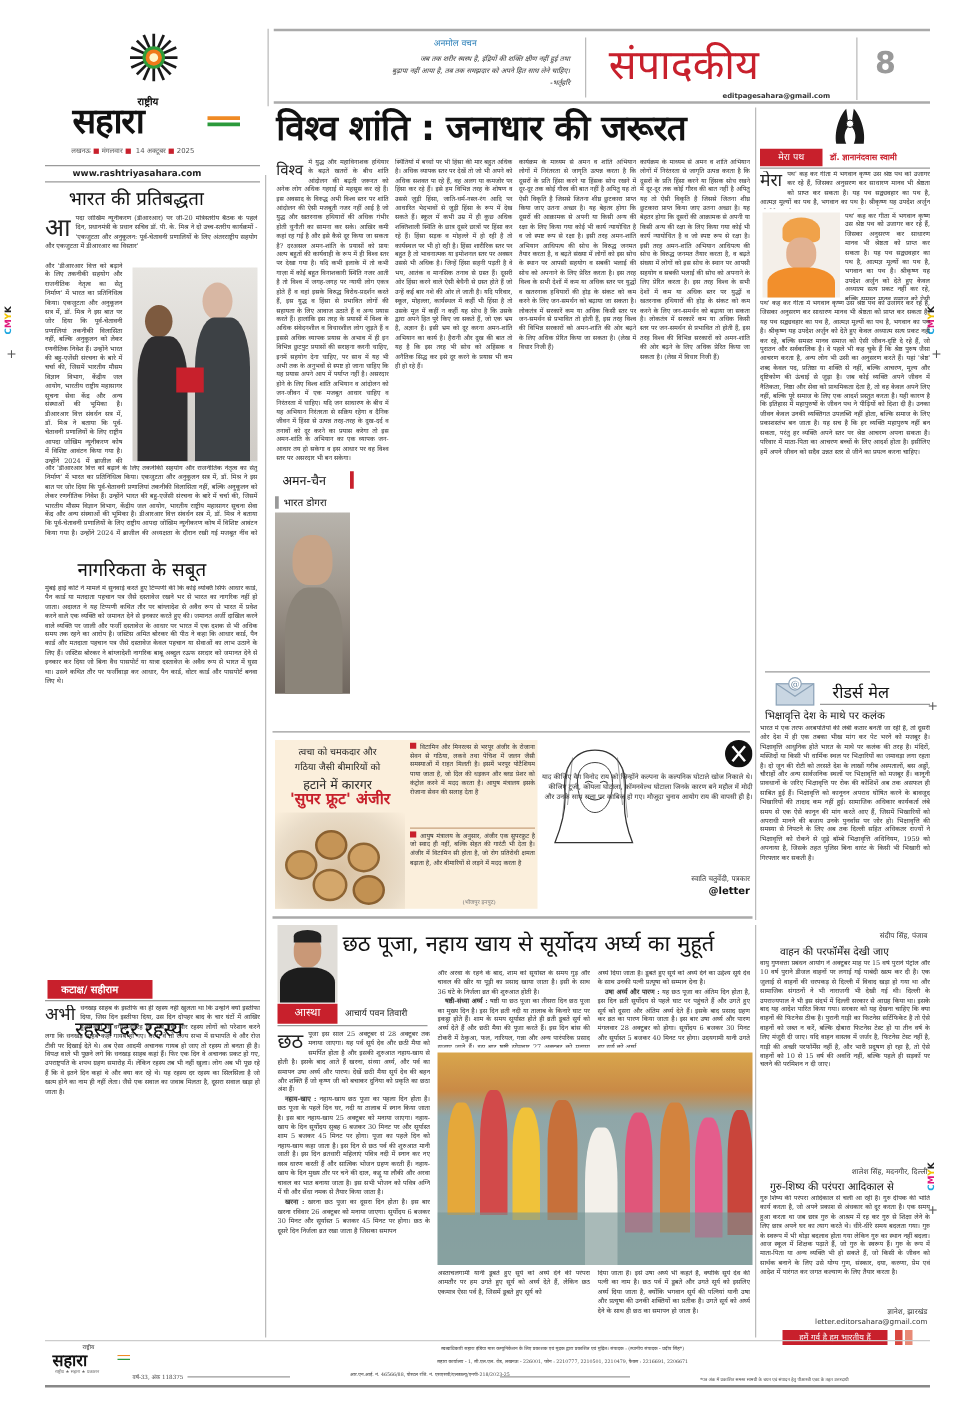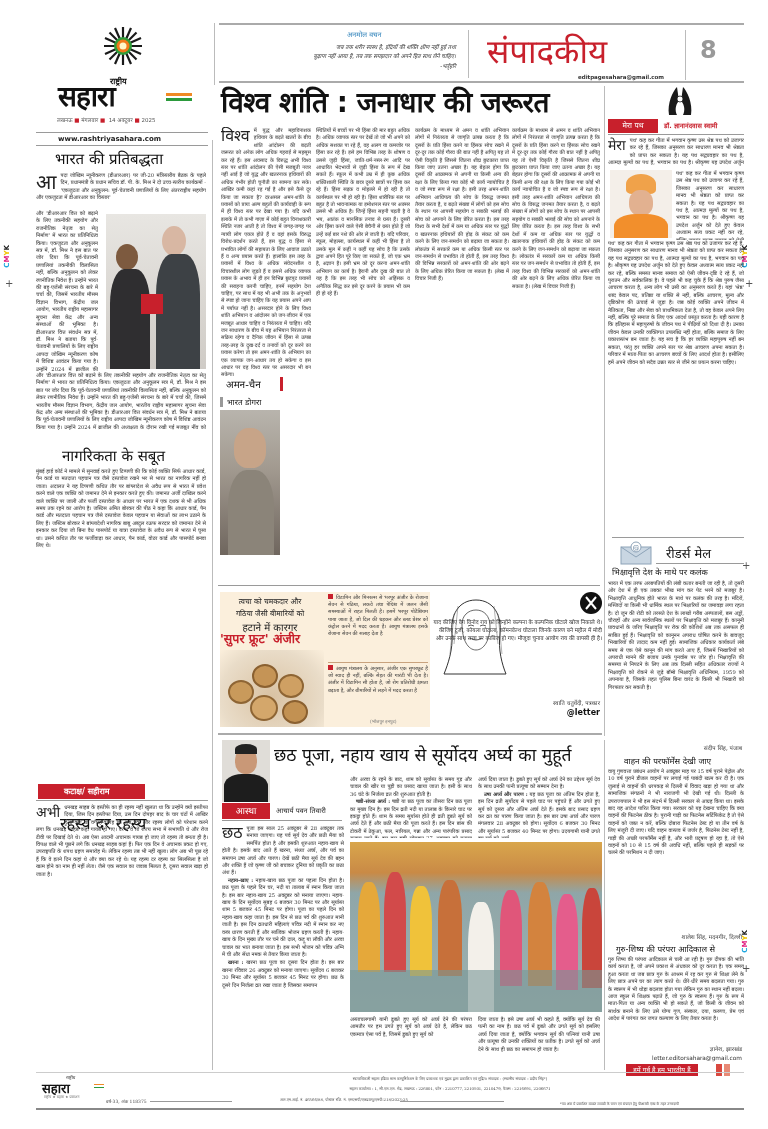--- a/index.html
+++ b/index.html
@@ -80,21 +80,21 @@
 <div class="abs hed" style="left:487px; top:32px; font-size:33px; line-height:40px; color:#c8202c; font-weight:normal;">संपादकीय</div>
 <div class="abs" style="left:578px; top:74px; font-size:5.5px; font-family:'DejaVu Sans',sans-serif; font-weight:bold; color:#333;">editpagesahara@gmail.com</div>
 <div class="rule" style="left:685px; top:30px; width:1px; height:50px; background:#bbb;"></div>
 <div class="abs hed" style="left:700px; top:36px; font-size:24px; color:#999;">8</div>
 <div class="rule" style="left:219px; top:81px; width:525px; height:2px; background:#aaa;"></div>
 
 <div class="abs hed" style="left:221px; top:86px; font-size:28px; line-height:34px; letter-spacing:-0.5px; font-weight:900;">विश्व शांति : जनाधार की जरूरत</div>
 <div class="rule" style="left:604px; top:86px; width:1px; height:650px; background:#bbb;"></div>
 
 <div class="abs txt" style="left:221px; top:127px; width:90px; height:440px; font-size:5.1px;">
-  <span class="dropcap" style="font-size:16px; line-height:18px;">विश्व</span>
+  <span class="dropcap" style="font-size:12px; line-height:18px;">विश्व</span>
   <span>में युद्ध और महाविनाशक हथियार के बढ़ते खतरों के बीच शांति आंदोलन की बढ़ती जरूरत को अनेक लोग अधिक गहराई से महसूस कर रहे हैं। इस अवसाद के विरुद्ध अभी विश्व स्तर पर शांति आंदोलन की ऐसी मजबूती नजर नहीं आई है जो युद्ध और खतरनाक हथियारों की अधिक गंभीर होती चुनौती का सामना कर सके। आखिर कमी कहां रह गई है और इसे कैसे दूर किया जा सकता है? दरअसल अमन-शांति के प्रयासों को प्रायः अल्प बहुतों की कार्यवाही के रूप में ही विश्व स्तर पर देखा गया है। यदि कभी इलाके में तो कभी गाज़ा में कोई बहुत विनाशकारी स्थिति नजर आती है तो विश्व में जगह-जगह पर न्यायी लोग एकत्र होते हैं व वहां इसके विरुद्ध विरोध-प्रदर्शन करते हैं, इस युद्ध व हिंसा से प्रभावित लोगों की सहायता के लिए आवाज उठाते हैं व अन्य प्रयास करते हैं। हालांकि इस तरह के प्रयासों में विश्व के अधिक संवेदनशील व विचारशील लोग जुड़ते हैं व इससे अधिक व्यापक प्रयास के अभाव में ही इन विभिन्न छुटपुट प्रयासों की सराहना करनी चाहिए, इनमें सहयोग देना चाहिए, पर साथ में यह भी अभी तक के अनुभवों से स्पष्ट हो जाना चाहिए कि यह प्रयास अपने आप में पर्याप्त नहीं है। असरदार होने के लिए विश्व शांति अभियान व आंदोलन को जन-जीवन में एक मजबूत आधार चाहिए व निरंतरता में चाहिए। यदि जन साधारण के बीच में यह अभियान निरंतरता से सक्रिय रहेगा व दैनिक जीवन में हिंसा से उत्पन्न तरह-तरह के दुख-दर्द व तनावों को दूर करने का प्रयास करेगा तो इस अमन-शांति के अभियान का एक व्यापक जन-आधार तय हो सकेगा व इस आधार पर वह विश्व स्तर पर असरदार भी बन सकेगा।</span>
 </div>
 <div class="abs txt" style="left:316px; top:127px; width:94px; height:440px; font-size:5.1px;">
   <span>स्थितियों में बच्चों पर भी हिंसा की मार बहुत अधिक है। अधिक व्यापक स्तर पर देखें तो जो भी अपने को अधिक सशक्त पा रहे हैं, वह अलग या कमजोर पर हिंसा कर रहे हैं। इसे हम विभिन्न तरह के शोषण व उससे जुड़ी हिंसा, जाति-धर्म-नस्ल-रंग आदि पर आधारित भेदभावों से जुड़ी हिंसा के रूप में देख सकते हैं। स्कूल में कभी उम्र में ही कुछ अधिक शक्तिशाली स्थिति के छात्र दूसरे छात्रों पर हिंसा कर रहे हैं। हिंसा सड़क व मोहल्ले में हो रही है तो कार्यस्थल पर भी हो रही है। हिंसा शारीरिक स्तर पर बहुत है तो भावनात्मक या इमोशनल स्तर पर अक्सर उससे भी अधिक है। जिन्हें हिंसा सहनी पड़ती है वे भय, आतंक व मानसिक तनाव से ग्रस्त हैं। दूसरी ओर हिंसा करने वाले ऐसी बेचैनी से ग्रस्त होते हैं जो उन्हें कई बार नशे की ओर ले जाती है। यदि परिवार, स्कूल, मोहल्ला, कार्यस्थल में कहीं भी हिंसा है तो उसके मूल में कहीं न कहीं यह सोच है कि उसके द्वारा अपने हित पूरे किए जा सकते हैं, जो एक भ्रम है, अज्ञान है। इसी भ्रम को दूर करना अमन-शांति अभियान का कार्य है। हैरानी और दुख की बात तो यह है कि इस तरह भी सोच को अहिंसक व अनैतिक सिद्ध कर इसे दूर करने के प्रयास भी कम ही हो रहे हैं।</span>
 </div>
 <div class="abs txt" style="left:415px; top:127px; width:94px; height:440px; font-size:5.1px;">
   <span>कार्यक्रम के माध्यम से अमन व शांति अभियान लोगों में निरंतरता से जागृति उत्पन्न करता है कि दूसरों के प्रति हिंसा करने या हिंसक सोच रखने में दूर-दूर तक कोई गौरव की बात नहीं है अपितु यह तो ऐसी विकृति है जिससे जितना शीघ्र छुटकारा प्राप्त किया जाए उतना अच्छा है। यह बेहतर होगा कि दूसरों की आक्रामक से अपनी या किसी अन्य की रक्षा के लिए किया गया कोई भी कार्य न्यायोचित है व जो स्पष्ट रूप से रक्षा है। इसी तरह अमन-शांति अभियान आधिपत्य की सोच के विरुद्ध जनमत तैयार करता है, व बढ़ते संख्या में लोगों को इस सोच के स्थान पर आपसी सहयोग व सबकी भलाई की सोच को अपनाने के लिए प्रेरित करता है। इस तरह विश्व के सभी देशों में कम या अधिक स्तर पर युद्धों व खतरनाक हथियारों की होड़ के संकट को कम करने के लिए जन-समर्थन को बढ़ाया जा सकता है। लोकतंत्र में सरकारें कम या अधिक किसी स्तर पर जन-समर्थन से प्रभावित तो होती हैं, इस तरह विश्व की विभिन्न सरकारों को अमन-शांति की ओर बढ़ने के लिए अधिक प्रेरित किया जा सकता है। (लेख में विचार निजी हैं)</span>
 </div>
 <div class="abs txt" style="left:512px; top:127px; width:88px; height:440px; font-size:5.1px;">
   <span>कार्यक्रम के माध्यम से अमन व शांति अभियान लोगों में निरंतरता से जागृति उत्पन्न करता है कि दूसरों के प्रति हिंसा करने या हिंसक सोच रखने में दूर-दूर तक कोई गौरव की बात नहीं है अपितु यह तो ऐसी विकृति है जिससे जितना शीघ्र छुटकारा प्राप्त किया जाए उतना अच्छा है। यह बेहतर होगा कि दूसरों की आक्रामक से अपनी या किसी अन्य की रक्षा के लिए किया गया कोई भी कार्य न्यायोचित है व जो स्पष्ट रूप से रक्षा है। इसी तरह अमन-शांति अभियान आधिपत्य की सोच के विरुद्ध जनमत तैयार करता है, व बढ़ते संख्या में लोगों को इस सोच के स्थान पर आपसी सहयोग व सबकी भलाई की सोच को अपनाने के लिए प्रेरित करता है। इस तरह विश्व के सभी देशों में कम या अधिक स्तर पर युद्धों व खतरनाक हथियारों की होड़ के संकट को कम करने के लिए जन-समर्थन को बढ़ाया जा सकता है। लोकतंत्र में सरकारें कम या अधिक किसी स्तर पर जन-समर्थन से प्रभावित तो होती हैं, इस तरह विश्व की विभिन्न सरकारों को अमन-शांति की ओर बढ़ने के लिए अधिक प्रेरित किया जा सकता है। (लेख में विचार निजी हैं)</span>
@@ -130,37 +130,37 @@
   <span>और 'डीआरआर वित्त को बढ़ाने के लिए तकनीकी सहयोग और राजनीतिक नेतृत्व का सेतु निर्माण' में भारत का प्रतिनिधित्व किया। एकजुटता और अनुकूलन सत्र में, डॉ. मिश्र ने इस बात पर जोर दिया कि पूर्व-चेतावनी प्रणालियां तकनीकी विलासिता नहीं, बल्कि अनुकूलन को लेकर रणनीतिक निवेश हैं। उन्होंने भारत की बहु-एजेंसी संरचना के बारे में चर्चा की, जिसमें भारतीय मौसम विज्ञान विभाग, केंद्रीय जल आयोग, भारतीय राष्ट्रीय महासागर सूचना सेवा केंद्र और अन्य संस्थाओं की भूमिका है। डीआरआर वित्त संवर्धन सत्र में, डॉ. मिश्र ने बताया कि पूर्व-चेतावनी प्रणालियों के लिए राष्ट्रीय आपदा जोखिम न्यूनीकरण कोष में विशिष्ट आवंटन किया गया है। उन्होंने 2024 में ब्राजील की अध्यक्षता के दौरान रखी गई मजबूत नींव को याद करते हुए, दक्षिण अफ्रीका के साथ अपनी बैठक में, डॉ. मिश्र ने अनुकूलन आधारित भरपाई, प्रकृति-आधारित समाधानों और सतत पुनर्निर्माण पर संयुक्त पहल जारी रखने की भारत की मंशा व्यक्त की। दिन के कार्यक्रमों का समापन करते हुए, डॉ. मिश्र ने नवाचार, समावेशी वित्तपोषण और अंतरराष्ट्रीय एकजुटता के माध्यम से महत्वाकांक्षी उच्च-स्तरीय सिद्धांतों को क्रियान्वित करने की भारत की प्रतिबद्धता की पुष्टि करते हुए यह सुनिश्चित किया कि अनुकूलन सतत विकास का सबसे बड़ा माध्यम बने।</span>
 </div>
 
 <div class="abs hed" style="left:62px; top:445px; font-size:15px; font-weight:normal;">नागरिकता के सबूत</div>
 <div class="abs txt" style="left:36px; top:468px; width:170px; height:120px;">
   <span>मुंबई हाई कोर्ट ने मामले में सुनवाई करते हुए टिप्पणी की कि कोई व्यक्ति सिर्फ आधार कार्ड, पैन कार्ड या मतदाता पहचान पत्र जैसे दस्तावेज रखने भर से भारत का नागरिक नहीं हो जाता। अदालत ने यह टिप्पणी कथित तौर पर बांग्लादेश से अवैध रूप से भारत में प्रवेश करने वाले एक व्यक्ति को जमानत देने से इनकार करते हुए की। जमानत अर्जी दाखिल करने वाले व्यक्ति पर जाली और फर्जी दस्तावेज के आधार पर भारत में एक दशक से भी अधिक समय तक रहने का आरोप है। जस्टिस अमित बोरकर की पीठ ने कहा कि आधार कार्ड, पैन कार्ड और मतदाता पहचान पत्र जैसे दस्तावेज केवल पहचान या सेवाओं का लाभ उठाने के लिए हैं। जस्टिस बोरकर ने बांग्लादेशी नागरिक बाबू अब्दुल रऊफ सरदार को जमानत देने से इनकार कर दिया जो बिना वैध पासपोर्ट या यात्रा दस्तावेज के अवैध रूप से भारत में घुसा था। उसने कथित तौर पर फर्जीवाड़ा कर आधार, पैन कार्ड, वोटर कार्ड और पासपोर्ट बनवा लिए थे।</span>
 </div>
 
 <div class="abs txt" style="left:36px; top:580px; width:0px; height:0px;"></div>
 
-<div class="abs redbar" style="left:38px; top:784px; width:107px; height:15px; font-size:8px; line-height:15px; padding-left:26px;">
+<div class="abs redbar" style="left:38px; top:784px; width:84px; height:15px; font-size:8px; line-height:15px; padding-left:11px;">
   <span>कटाक्ष/ सहीराम</span>
 </div>
 <div class="rule" style="left:36px; top:800px; width:172px; height:1px;"></div>
 <div class="abs hed" style="left:60px; top:812px; font-size:16px; font-weight:normal;">रहस्य दर रहस्य</div>
 <div class="abs txt" style="left:36px; top:804px; width:172px; height:225px;">
   <span class="dropcap" style="font-size:14px; line-height:16px;">अभी</span>
   <span>धनखड़ साहब के इस्तीफे का ही रहस्य नहीं खुलता था कि उन्होंने क्यों इस्तीफा दिया, जिस दिन इस्तीफा दिया, उस दिन दोपहर बाद के चार घंटों में आखिर हुआ क्या था वगैरह-वगैरह कि अब एक और रहस्य लोगों को परेशान करने लगा कि धनखड़ साहब कहां गायब हो गए। वरना वे तो राज्य सभा में सभापति थे और रोज टीवी पर दिखाई देते थे। अब ऐसा आदमी अचानक गायब हो जाए तो रहस्य तो बनता ही है। विपक्ष वाले भी पूछने लगे कि धनखड़ साहब कहां हैं। फिर एक दिन वे अचानक प्रकट हो गए, उपराष्ट्रपति के शपथ ग्रहण समारोह में। लेकिन रहस्य तब भी नहीं खुला। लोग अब भी पूछ रहे हैं कि वे इतने दिन कहां थे और क्या कर रहे थे। यह रहस्य दर रहस्य का सिलसिला है जो खत्म होने का नाम ही नहीं लेता। जैसे एक सवाल का जवाब मिलता है, दूसरा सवाल खड़ा हो जाता है।</span>
 </div>
 <div class="rule" style="left:212px; top:140px; width:1px; height:930px; background:#bbb;"></div>
 
 <div class="rule" style="left:218px; top:585px; width:382px; height:1px;"></div>
 <div class="abs" style="left:220px; top:592px; width:210px; height:135px; background:#fbefdc;padding-left:20px;">
   <div class="abs" style="left:0; width:100px; top:4px; text-align:center; font-size:7.5px; color:#222;">त्वचा को चमकदार और</div>
   <div class="abs" style="left:0; width:100px; top:16px; text-align:center; font-size:7.5px; color:#222;">गठिया जैसी बीमारियों को</div>
   <div class="abs" style="left:0; width:100px; top:28px; text-align:center; font-size:10px; color:#222;">हटाने में कारगर</div>
-  <div class="abs hed" style="left:0; width:104px; top:38px; text-align:left; font-size:12.5px; color:#c8202c;">'सुपर फ्रूट' अंजीर</div>
+  <div class="abs hed" style="left:0; width:104px; top:38px; text-align:center; font-size:12.5px; color:#c8202c;">'सुपर फ्रूट' अंजीर</div>
   <div class="photo" style="left:0px; top:58px; width:104px; height:77px; background:radial-gradient(ellipse at 50% 60%,#d9c2a3 0%,#e9dcc8 70%,#fbefdc 100%);">
     <div style="position:absolute; left:8px; top:30px; width:26px; height:24px; border-radius:50%; background:#c99a5b; border:2px solid #8e6534;"></div>
     <div style="position:absolute; left:32px; top:14px; width:26px; height:24px; border-radius:50%; background:#c59456; border:2px solid #8a6030;"></div>
     <div style="position:absolute; left:58px; top:24px; width:26px; height:24px; border-radius:50%; background:#cfa063; border:2px solid #8e6534;"></div>
     <div style="position:absolute; left:30px; top:45px; width:28px; height:26px; border-radius:50%; background:#d4a76b; border:2px solid #8e6534;"></div>
     <div style="position:absolute; left:62px; top:50px; width:26px; height:24px; border-radius:50%; background:#c29152; border:2px solid #8a6030;"></div>
   </div>
   <div class="abs txt" style="left:108px; top:2px; width:100px; height:66px; font-size:5px; line-height:7.2px;">
     <span style="display:inline-block; width:5px; height:5px; background:#c8202c; margin-right:3px;"></span><span>विटामिन और मिनरल्स से भरपूर अंजीर के रोजाना सेवन से गठिया, लकवे तथा पेचिश में जलन जैसी समस्याओं में राहत मिलती है। इसमें भरपूर पोटैशियम पाया जाता है, जो दिल की धड़कन और ब्लड प्रेशर को कंट्रोल करने में मदद करता है। आयुष मंत्रालय इसके रोजाना सेवन की सलाह देता है</span>
   </div>
@@ -238,21 +238,21 @@
   <span>वायु गुणवत्ता प्रबंधन आयोग ने अक्टूबर माह पर 15 वर्ष पुराने पेट्रोल और 10 वर्ष पुराने डीजल वाहनों पर लगाई गई पाबंदी खत्म कर दी है। एक जुलाई से वाहनों की धरपकड़ से दिल्ली में विवाद खड़ा हो गया था और सामाजिक संगठनों ने भी नाराजगी भी देखी गई थी। दिल्ली के उपराज्यपाल ने भी इस संदर्भ में दिल्ली सरकार से आग्रह किया था। इसके बाद यह आदेश पारित किया गया। सरकार को यह देखना चाहिए कि क्या वाहनों की फिटनेस ठीक है। पुरानी गाड़ी का फिटनेस सर्टिफिकेट है तो ऐसे वाहनों को जब्त न करें, बल्कि दोबारा फिटनेस टेस्ट हो या तीन वर्ष के लिए मंजूरी दी जाए। यदि वाहन वास्तव में जर्जर है, फिटनेस टेस्ट नहीं है, गाड़ी की अच्छी परफॉर्मेंस नहीं है, और भारी प्रदूषण हो रहा है, तो ऐसे वाहनों को 10 से 15 वर्ष की अवधि नहीं, बल्कि पहले ही सड़कों पर चलने की परमिशन न दी जाए।</span>
 </div>
 <div class="abs" style="right:26px; top:933px; font-size:5.8px; color:#333;">शालेश सिंह, मदनगीर, दिल्ली</div>
 
 <div class="abs hed" style="left:616px; top:943px; font-size:8.2px; font-weight:normal;">गुरु-शिष्य की परंपरा आदिकाल से</div>
 <div class="abs txt" style="left:608px; top:956px; width:136px; height:78px;">
   <span>गुरु शिष्य की परंपरा आदिकाल से चली आ रही है। गुरु दीपक की भांति कार्य करता है, जो अपने प्रकाश से अंधकार को दूर करता है। एक समय हुआ करता था जब छात्र गुरु के आश्रम में रह कर गुरु से शिक्षा लेने के लिए छात्र अपने घर का त्याग करते थे। धीरे-धीरे समय बदलता गया। गुरु के स्वरूप में भी थोड़ा बदलाव होता गया लेकिन गुरु का स्थान नहीं बदला। आज स्कूल में शिक्षक पढ़ाते हैं, जो गुरु के स्वरूप हैं। गुरु के रूप में माता-पिता या अन्य व्यक्ति भी हो सकते हैं, जो किसी के जीवन को सार्थक बनाने के लिए उसे योग्य गुण, संस्कार, दया, करुणा, प्रेम एवं आदेश में पारंगत कर जगत कल्याण के लिए तैयार करता है।</span>
 </div>
 <div class="abs" style="right:26px; top:1045px; font-size:5.8px; color:#333;">ज्ञानेश, झारखंड</div>
 <div class="abs" style="right:26px; top:1055px; font-size:5.8px; color:#333; font-family:'DejaVu Sans',sans-serif;">letter.editorsahara@gmail.com</div>
-<div class="abs redbar" style="left:626px; top:1064px; width:72px; height:12px; font-size:6.5px; line-height:12px; text-align:center; font-weight:normal;">
+<div class="abs redbar" style="left:626px; top:1064px; width:84px; height:12px; font-size:6.5px; line-height:12px; text-align:center; font-weight:normal;">
   <span>हमें गर्व है हम भारतीय हैं</span>
 </div>
 <div class="abs" style="left:716px; top:1064px; width:6px; height:12px; background:#d9483f;"></div>
 <div class="abs" style="left:724px; top:1064px; width:6px; height:12px; background:#e88a76;"></div>
 
 <div class="rule" style="left:218px; top:733px; width:384px; height:2px; background:#aaa;"></div>
 <div class="photo" style="left:222px; top:740px; width:48px; height:62px; background:#e0ddd8;">
   <div style="position:absolute; left:13px; top:8px; width:22px; height:26px; border-radius:45%; background:#c99877;"></div>
   <div style="position:absolute; left:13px; top:4px; width:22px; height:10px; border-radius:50% 50% 0 0; background:#222;"></div>
   <div style="position:absolute; left:2px; top:34px; width:44px; height:30px; border-radius:40% 40% 0 0; background:#1d1d1d;"></div>

